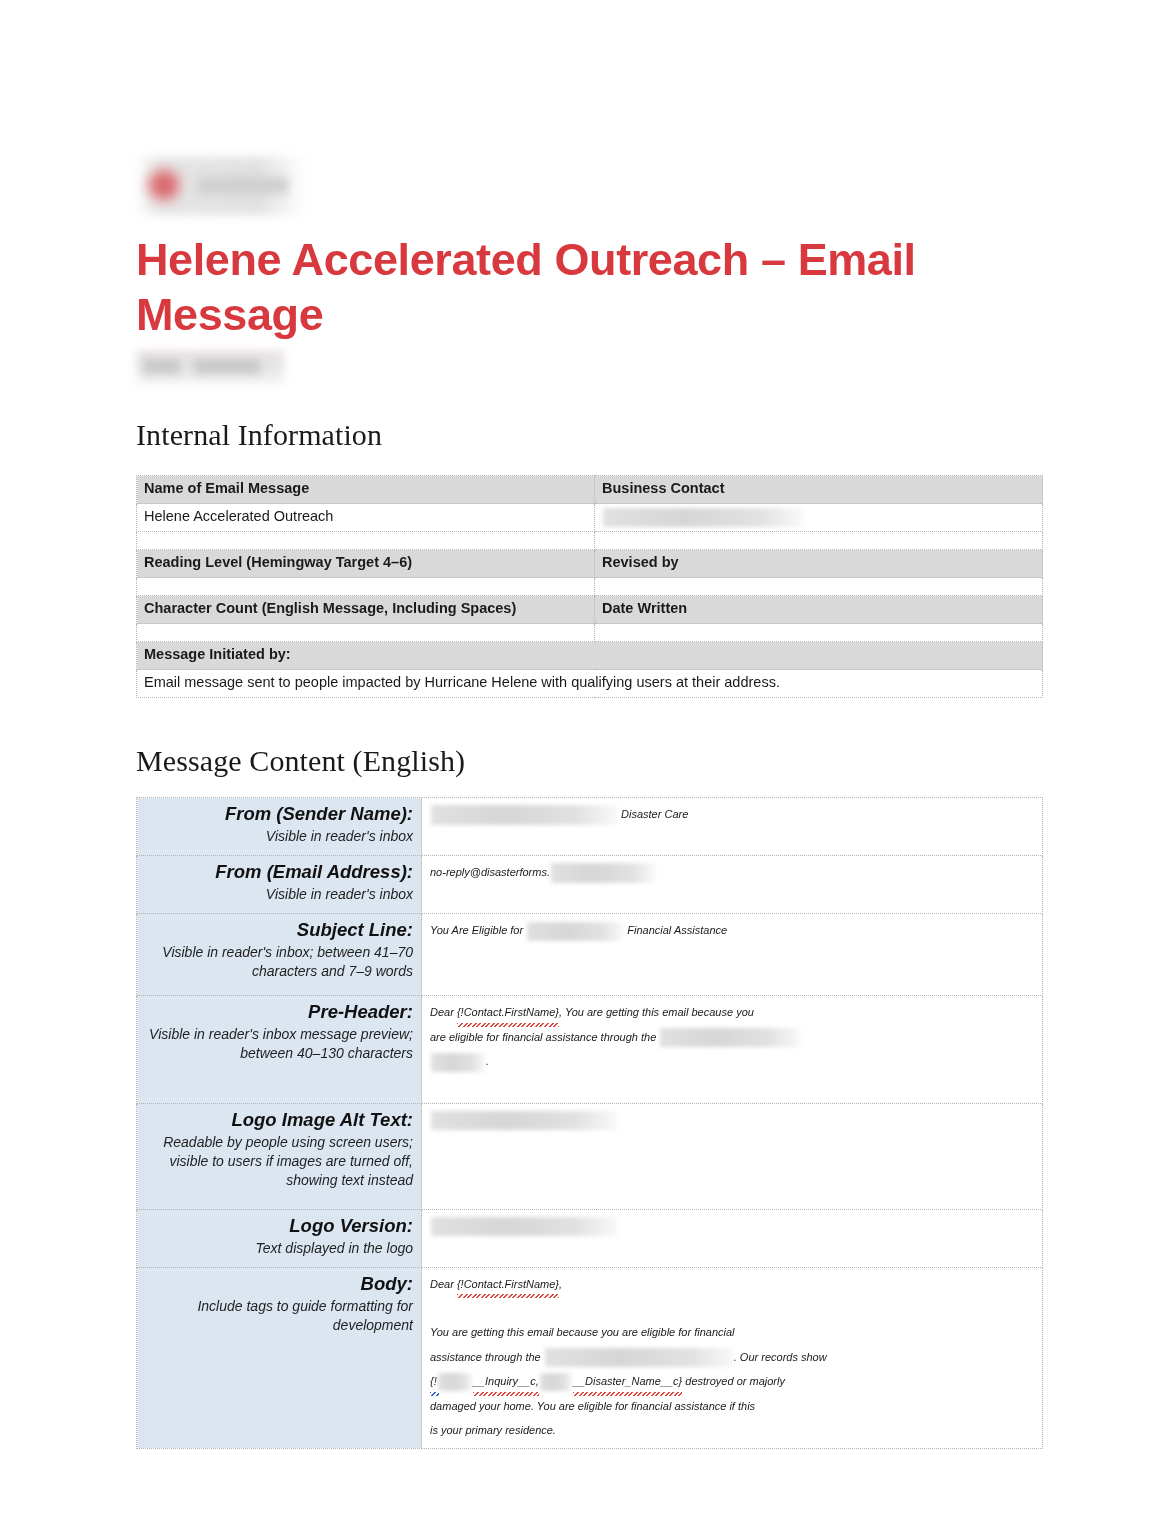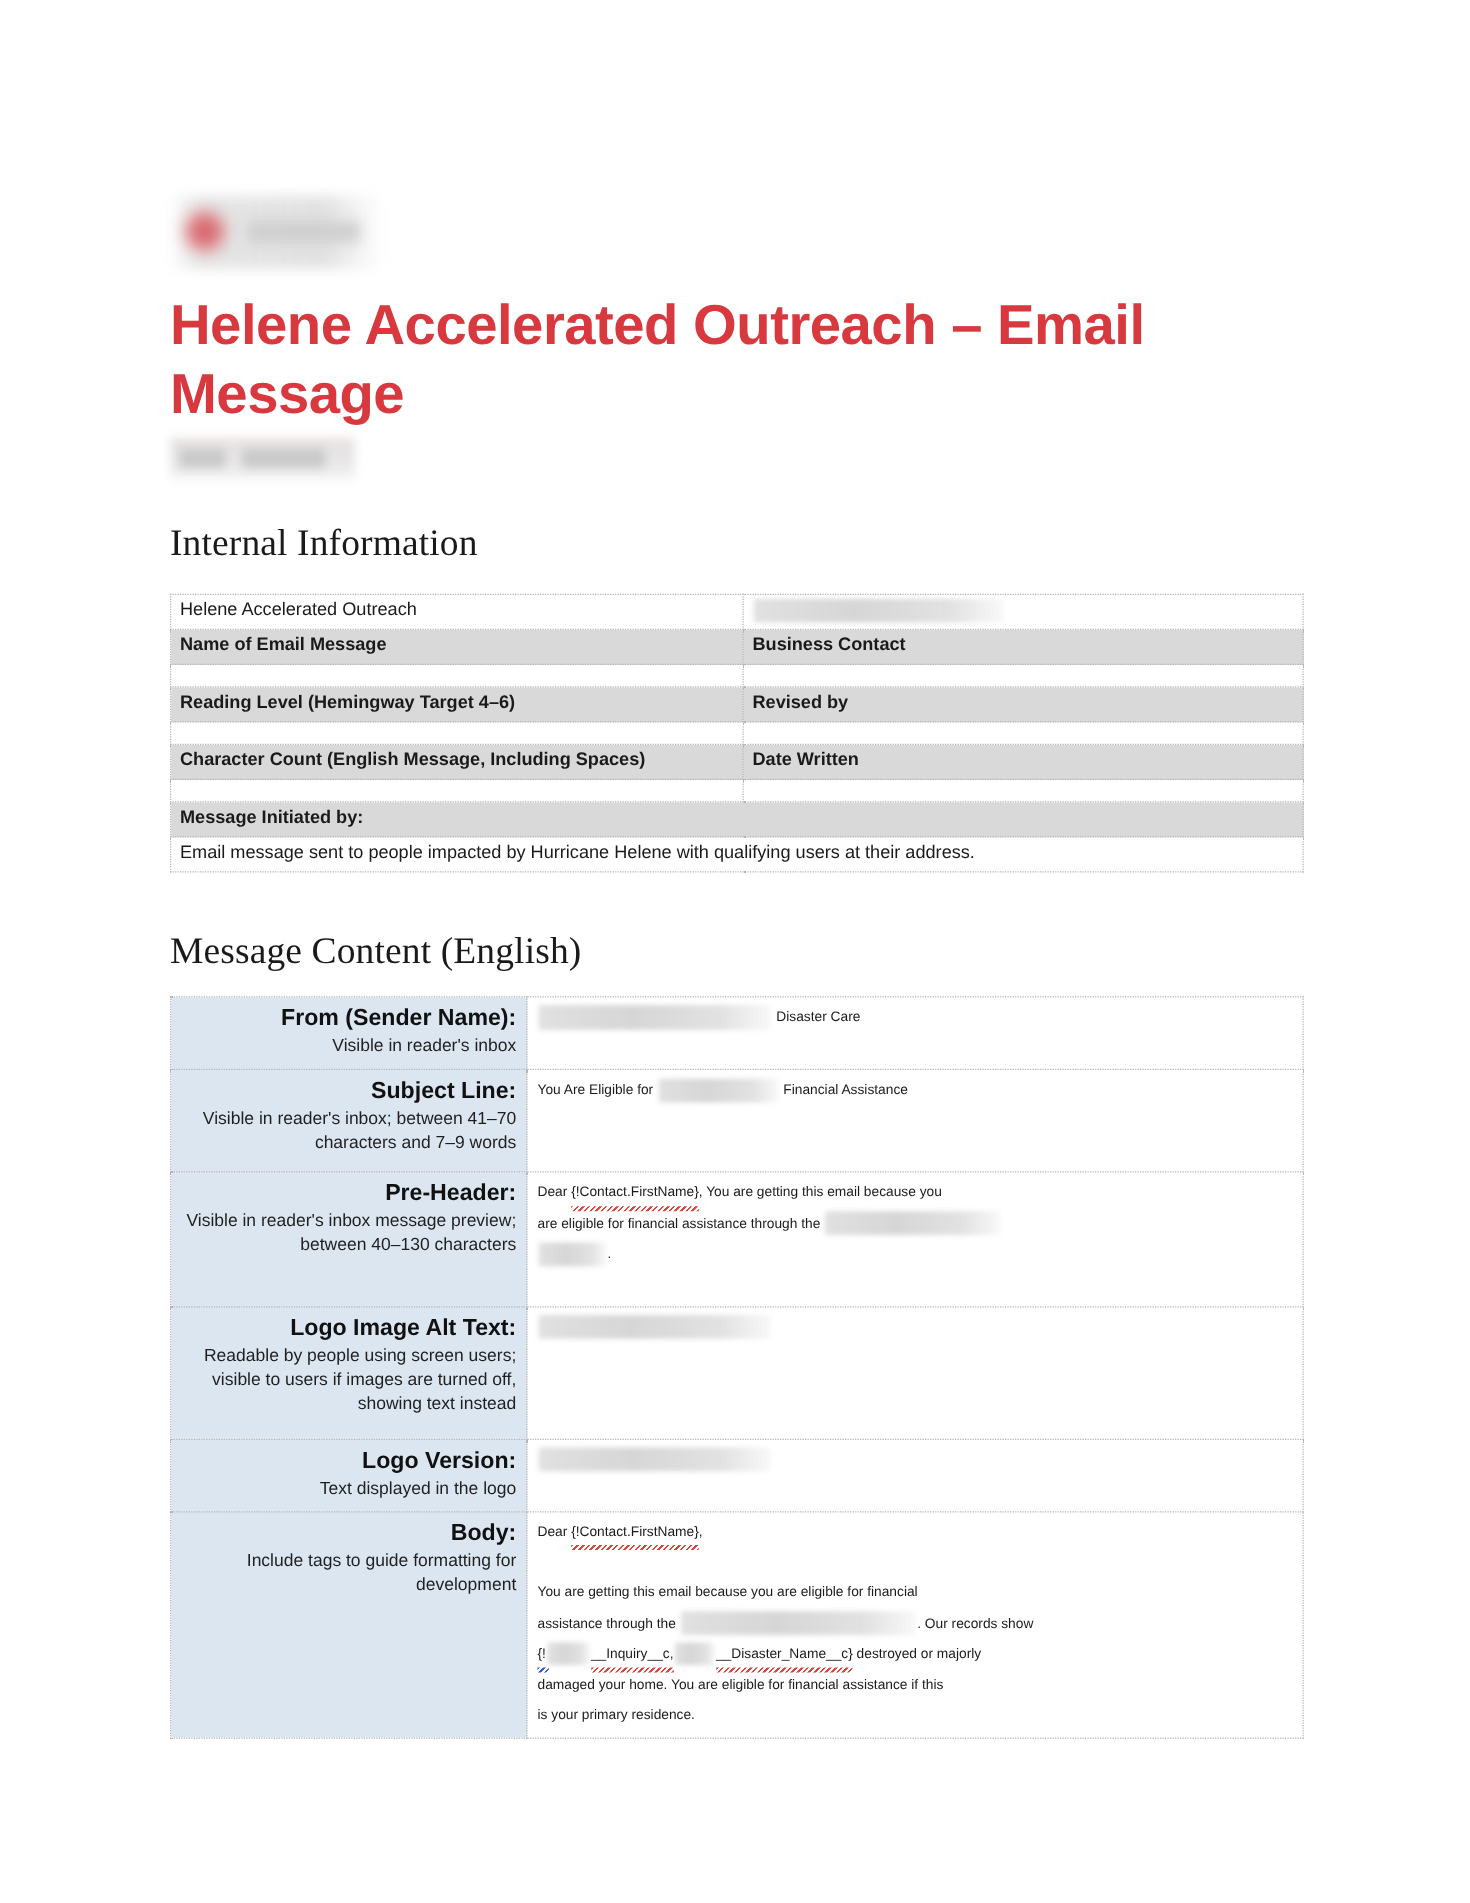--- a/index.html
+++ b/index.html
@@ -163,20 +163,21 @@
     height: 17px;
     padding: 0;
   }
 
   
   #table-message { top: 797px; }
   #table-message td {
     padding: 4px 8px 5px 8px;
     font-size: 16.5px;
     line-height: 23.5px;
+    font-style: italic;
   }
   #table-message td.lbl {
     background: #dce6f1;
     text-align: right;
     width: 285px;
   }
   #table-message td.val {
     background: #ffffff;
   }
   .lbl-main {
@@ -287,26 +288,26 @@
 
   <h2 id="heading-internal" class="section-heading">Internal Information</h2>
 
   <table id="table-internal" class="doc-table">
     <colgroup>
         <col style="width:458px">
         <col style="width:448px">
       </colgroup>
     <tbody>
       <tr>
+        <td class="hdr">Name of Email Message</td>
+        <td class="hdr">Business Contact</td>
+      </tr>
+      <tr>
         <td class="val">Helene Accelerated Outreach</td>
         <td class="val"><span class="redact r-contact"></span></td>
-      </tr>
-      <tr>
-        <td class="hdr">Name of Email Message</td>
-        <td class="hdr">Business Contact</td>
       </tr>
       <tr class="spacer">
           <td></td>
           <td></td>
         </tr>
 
       <tr>
         <td class="hdr">Reading Level (Hemingway Target 4–6)</td>
         <td class="hdr">Revised by</td>
       </tr>
@@ -346,20 +347,30 @@
         <td class="lbl">
           <span class="lbl-main">From (Sender Name):</span>
           <span class="lbl-sub">Visible in reader's inbox</span>
         </td>
         <td class="val">
           <span class="val-text"><span class="redact r-sender"></span> <span>Disaster Care</span></span>
           <span class="val-blank"></span>
         </td>
       </tr>
 
+      <tr>
+        <td class="lbl">
+          <span class="lbl-main">From (Email Address):</span>
+          <span class="lbl-sub">Visible in reader's inbox</span>
+        </td>
+        <td class="val">
+          <span class="val-text"><span>no-reply@disasterforms.</span><span class="redact r-domain"></span></span>
+          <span class="val-blank"></span>
+        </td>
+      </tr>
 
       <tr>
         <td class="lbl">
           <span class="lbl-main">Subject Line:</span>
           <span class="lbl-sub">Visible in reader's inbox; between 41–70 characters and 7–9 words</span>
         </td>
         <td class="val">
           <span class="val-text"><span>You Are Eligible for</span> <span class="redact r-subject"></span> <span>Financial Assistance</span></span>
           <span class="val-blank"></span>
           <span class="val-blank"></span>

